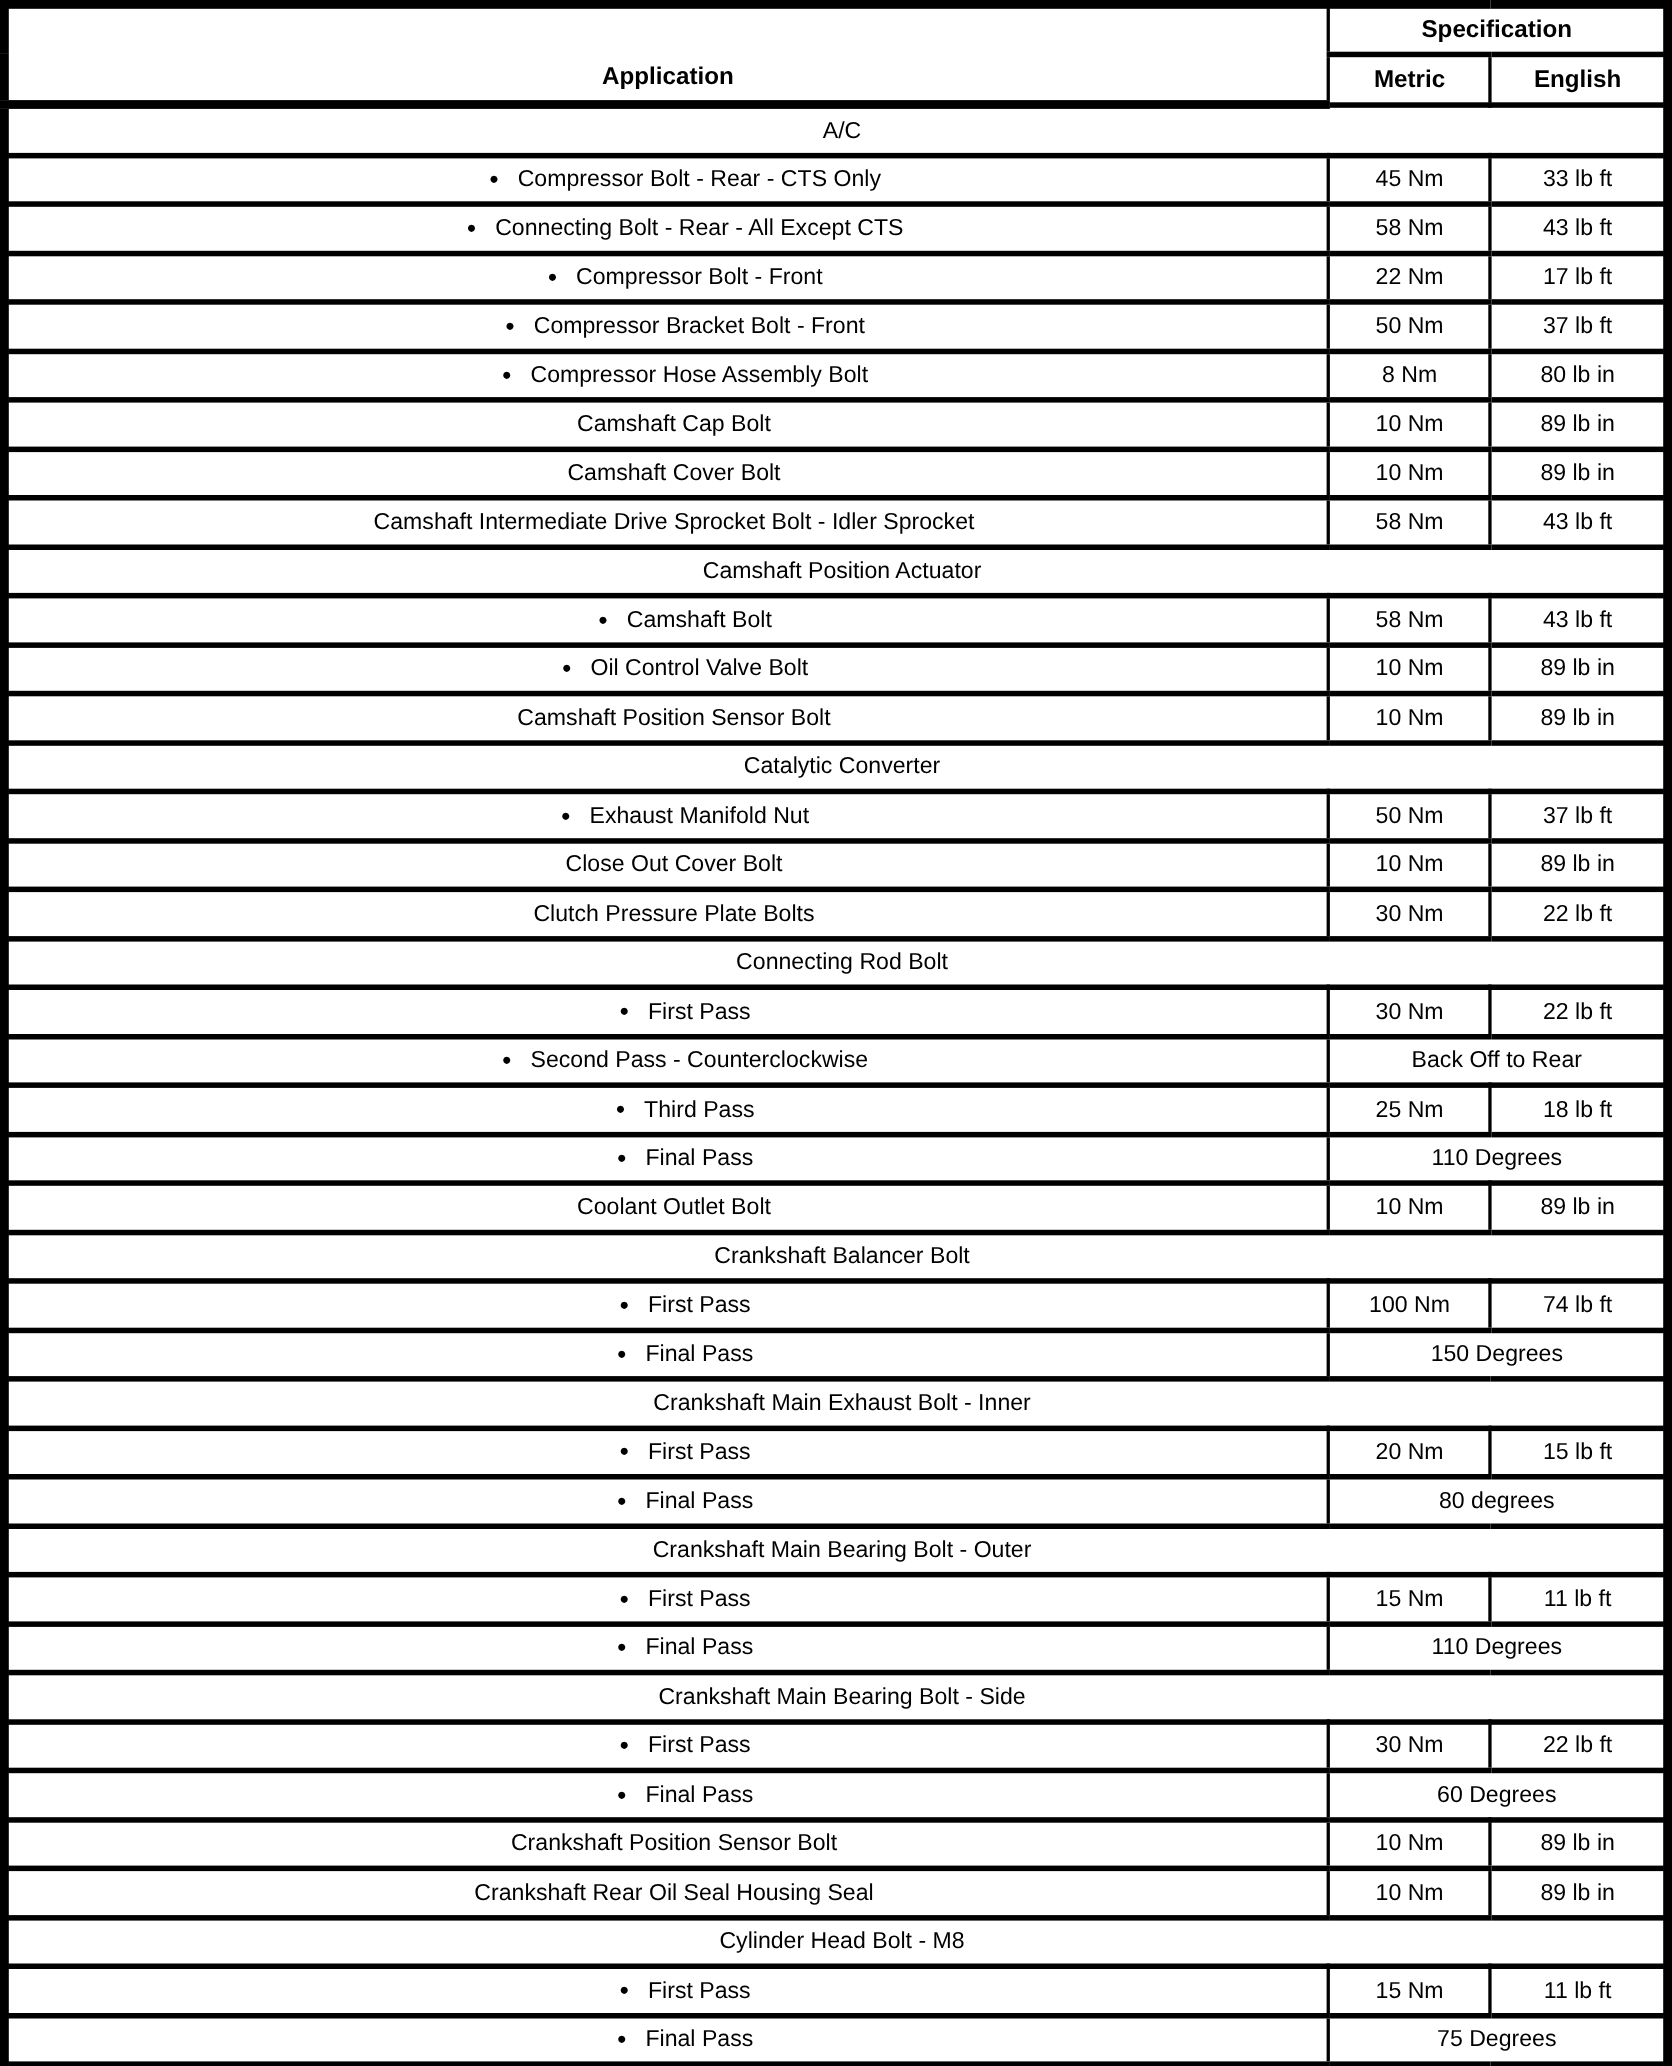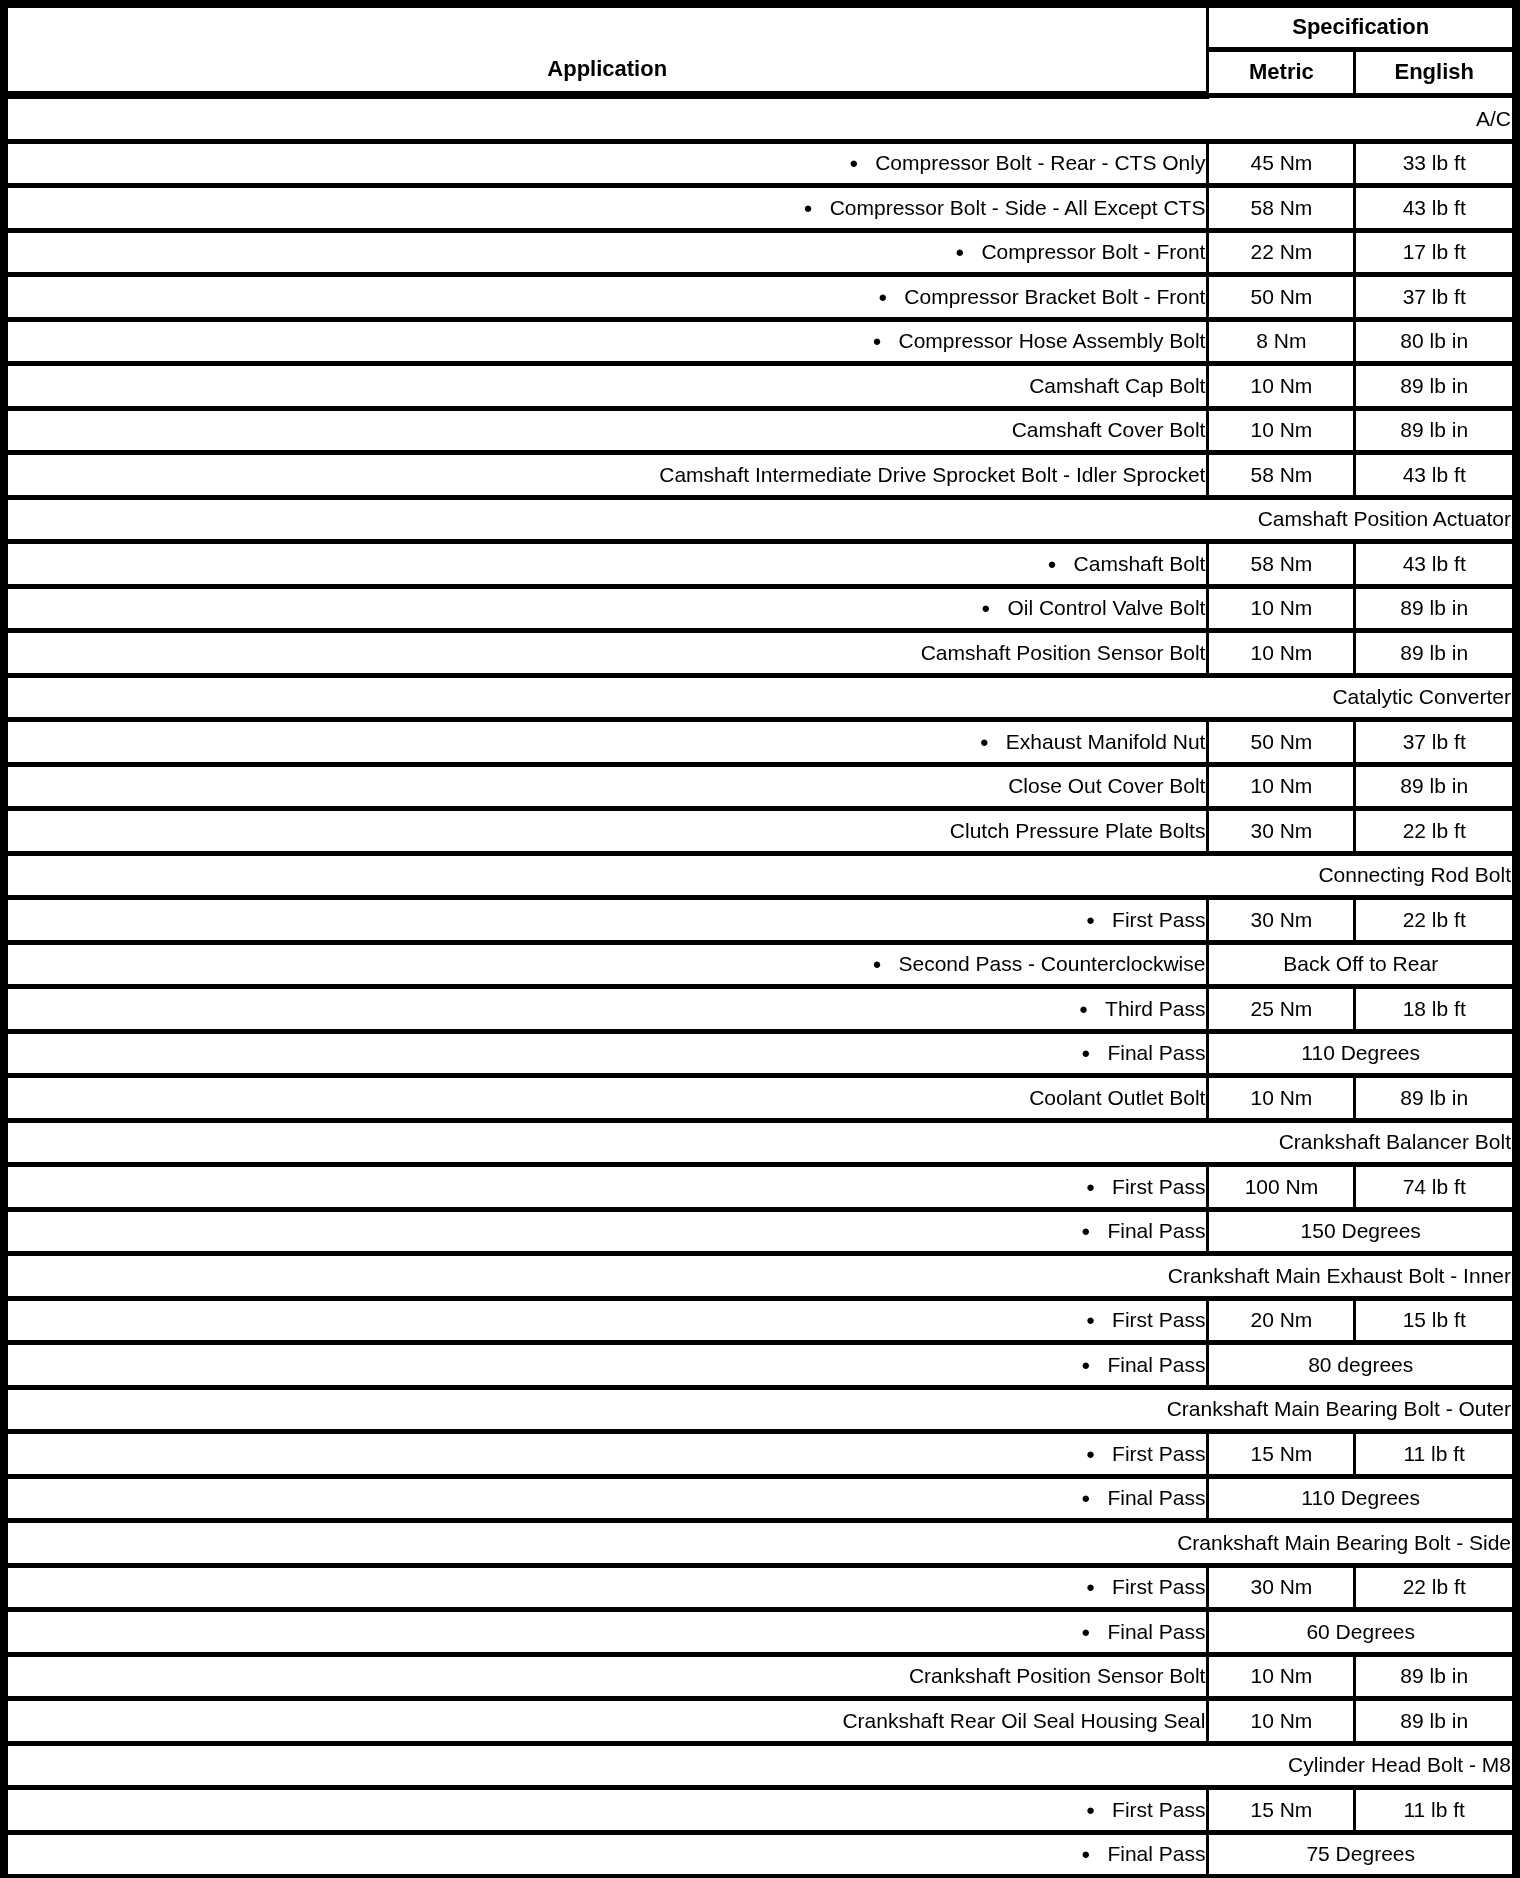--- a/index.html
+++ b/index.html
@@ -50,21 +50,21 @@
     border-bottom: 3px solid #eab308;
   }
   th.sub-head {
     height: 36px;
     border-bottom: 2px solid #0ea5e9;
   }
   th.app-head { border-bottom: 8px solid #000; }
 
   tbody td { height: 37.5px; }
   td.app {
-    text-align: right;
+    text-align: center;
     padding-left: 12px;
   }
   td.app.section { padding-left: 12px; }
   span.bullet {
     display: inline-block;
     font-size: 15px;
     line-height: 1;
     margin-left: 20px;
     margin-right: 17px;
     position: relative;
@@ -98,21 +98,21 @@
   <tbody>
       <tr>
         <td class="app section" colspan="3">A/C</td>
       </tr>
       <tr>
         <td class="app"><span class="bullet">●</span><span>Compressor Bolt - Rear - CTS Only</span></td>
         <td class="val">45 Nm</td>
         <td class="val">33 lb ft</td>
       </tr>
       <tr>
-        <td class="app"><span class="bullet">●</span><span>Compressor Bolt - Side - All Except CTS</span></td>
+        <td class="app"><span class="bullet">●</span><span>Connecting Bolt - Rear - All Except CTS</span></td>
         <td class="val">58 Nm</td>
         <td class="val">43 lb ft</td>
       </tr>
       <tr>
         <td class="app"><span class="bullet">●</span><span>Compressor Bolt - Front</span></td>
         <td class="val">22 Nm</td>
         <td class="val">17 lb ft</td>
       </tr>
       <tr>
         <td class="app"><span class="bullet">●</span><span>Compressor Bracket Bolt - Front</span></td>

